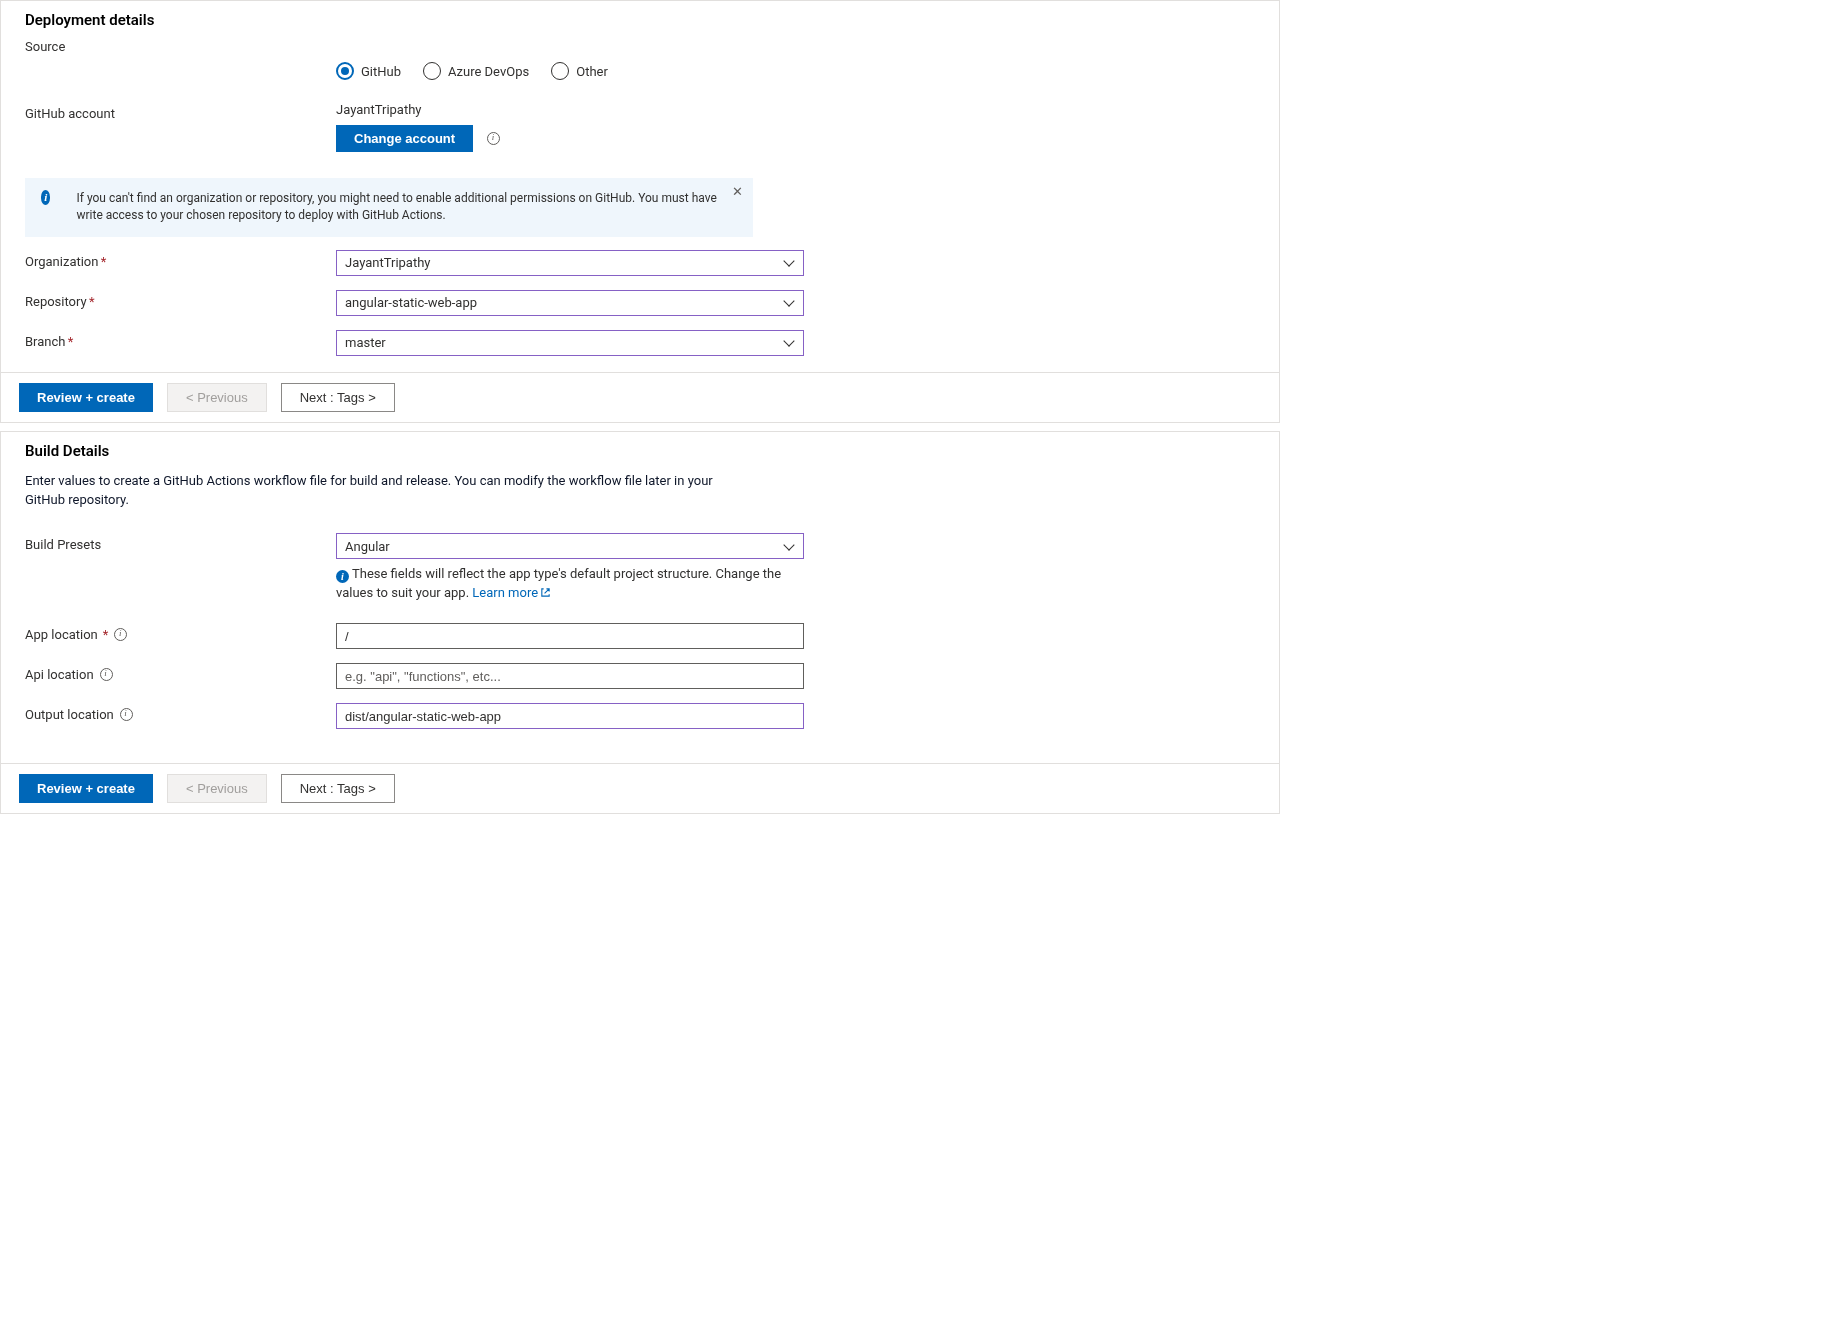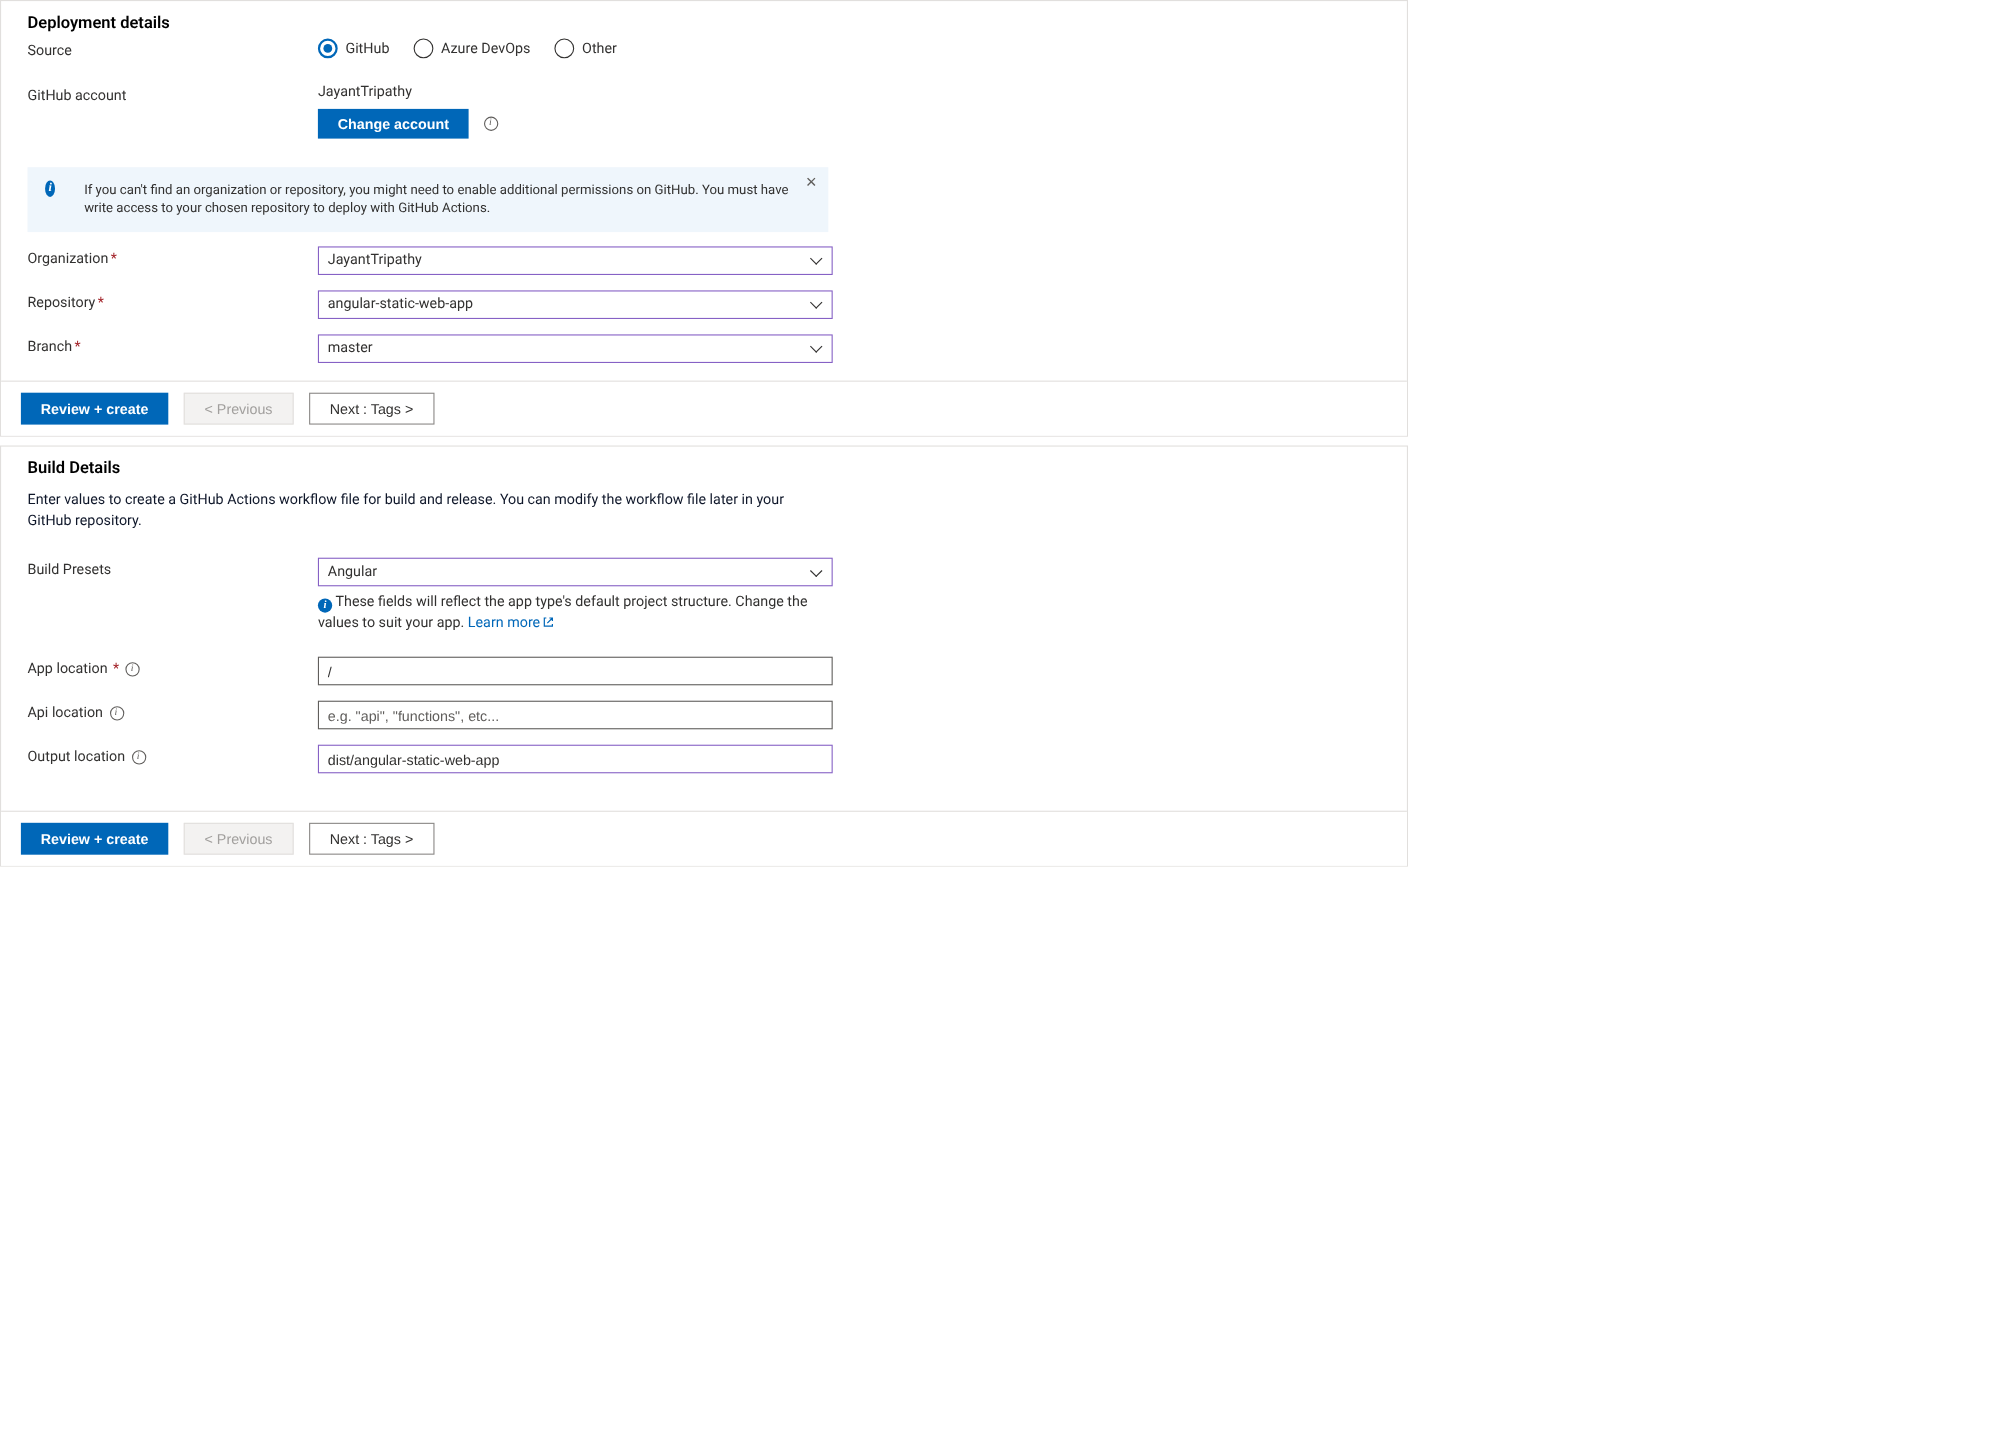--- a/index.html
+++ b/index.html
@@ -21,20 +21,21 @@
   .section-title {
     font-size: 15px;
     font-weight: 600;
     color: #000000;
     margin-bottom: 6px;
   }
   .row {
     display: flex;
     align-items: flex-start;
     margin-top: 14px;
+    gap: 47px;
   }
   .label-col {
     width: 264px;
     flex: 0 0 264px;
     padding-top: 4px;
     font-size: 13px;
     color: #323130;
   }
   .input-col {
     width: 468px;
@@ -68,21 +69,21 @@
     border-radius: 50%;
     text-align: center;
     line-height: 15px;
     font-size: 11px;
     font-weight: 700;
     font-style: italic;
     font-family: Georgia, serif;
     vertical-align: -2px;
   }
   .info-icon-filled::before { content: "i"; }
-  .radio-group { display: flex; gap: 22px; }
+  .radio-group { display: flex; gap: 22px; margin-top: 27px; }
   .radio-item { display: flex; align-items: center; gap: 7px; cursor: pointer; }
   .radio-outer {
     width: 18px; height: 18px; border-radius: 50%;
     border: 1px solid #323130; position: relative;
   }
   .radio-outer.selected { border: 2px solid #0067b8; }
   .radio-outer.selected::after {
     content: ""; position: absolute; width: 8px; height: 8px;
     background: #0067b8; border-radius: 50%;
     top: 3px; left: 3px;

